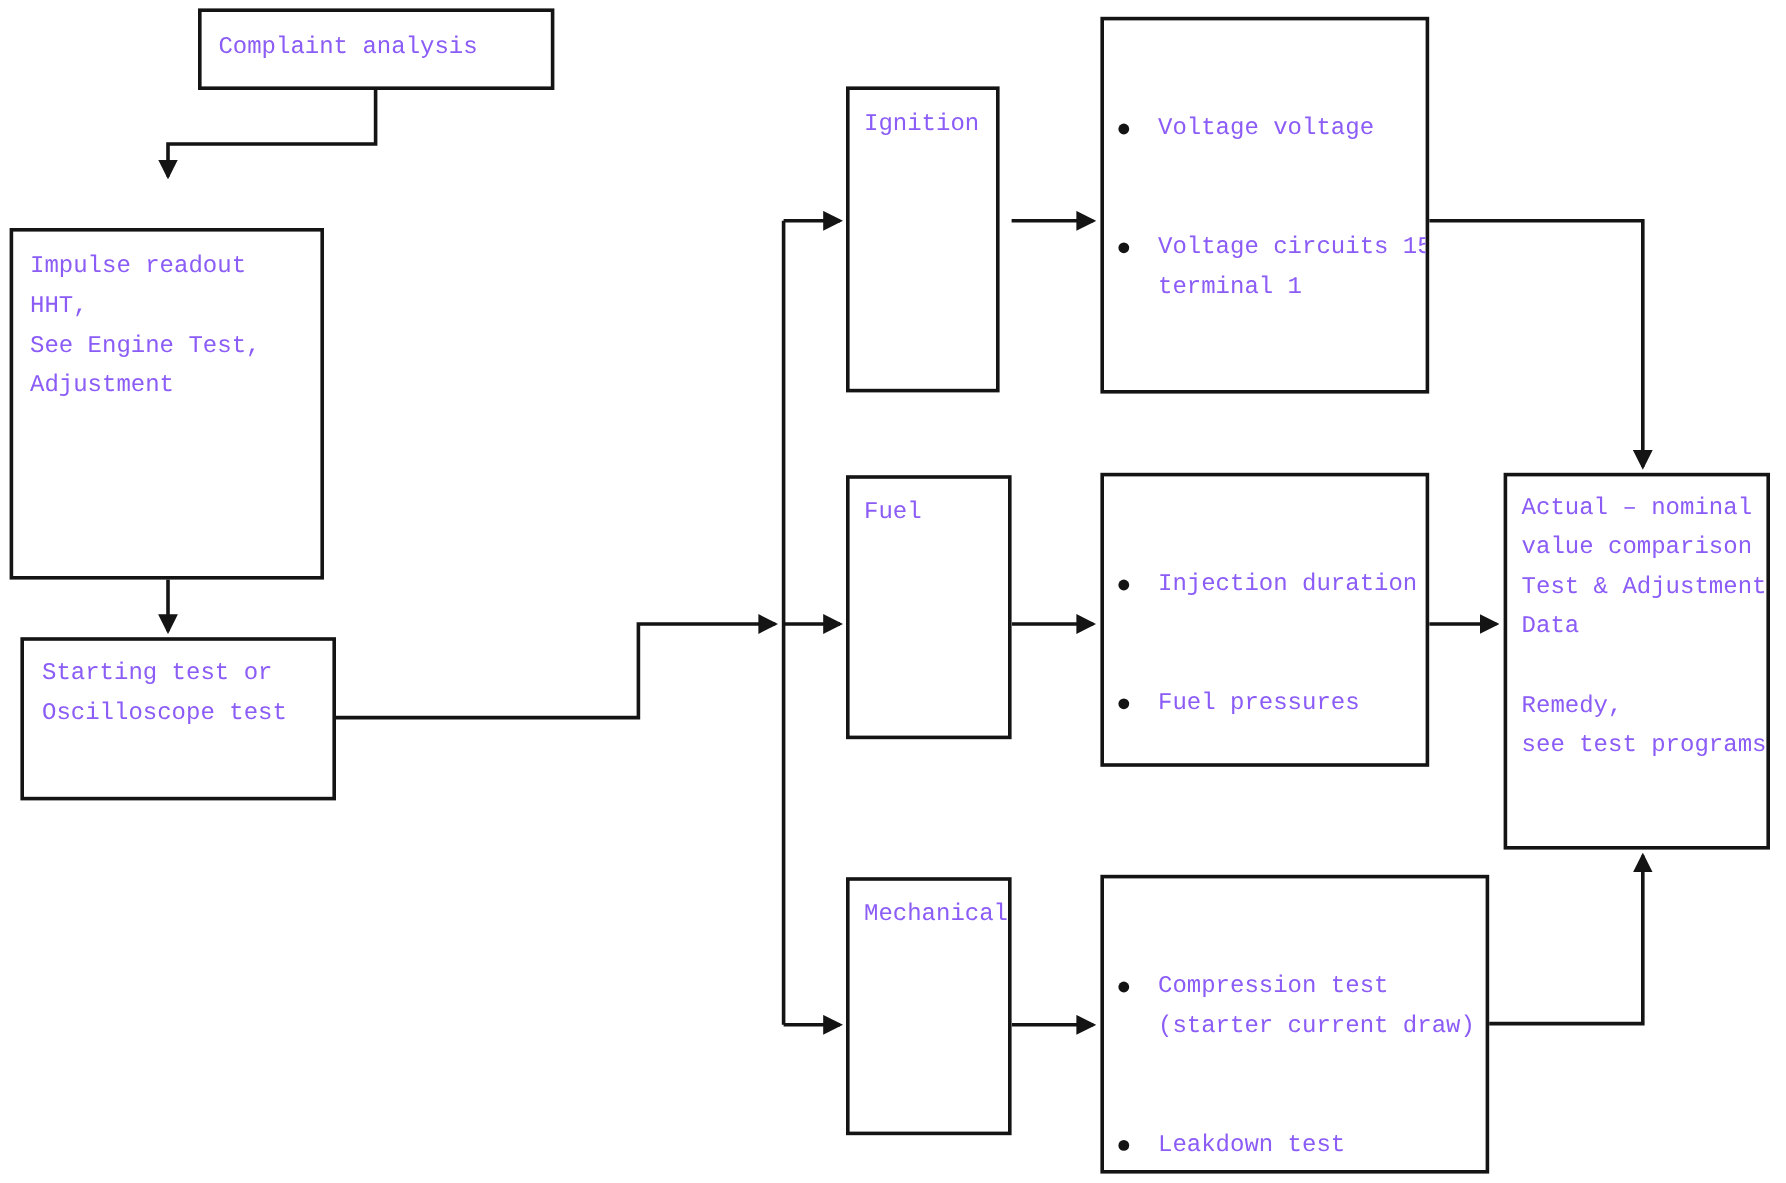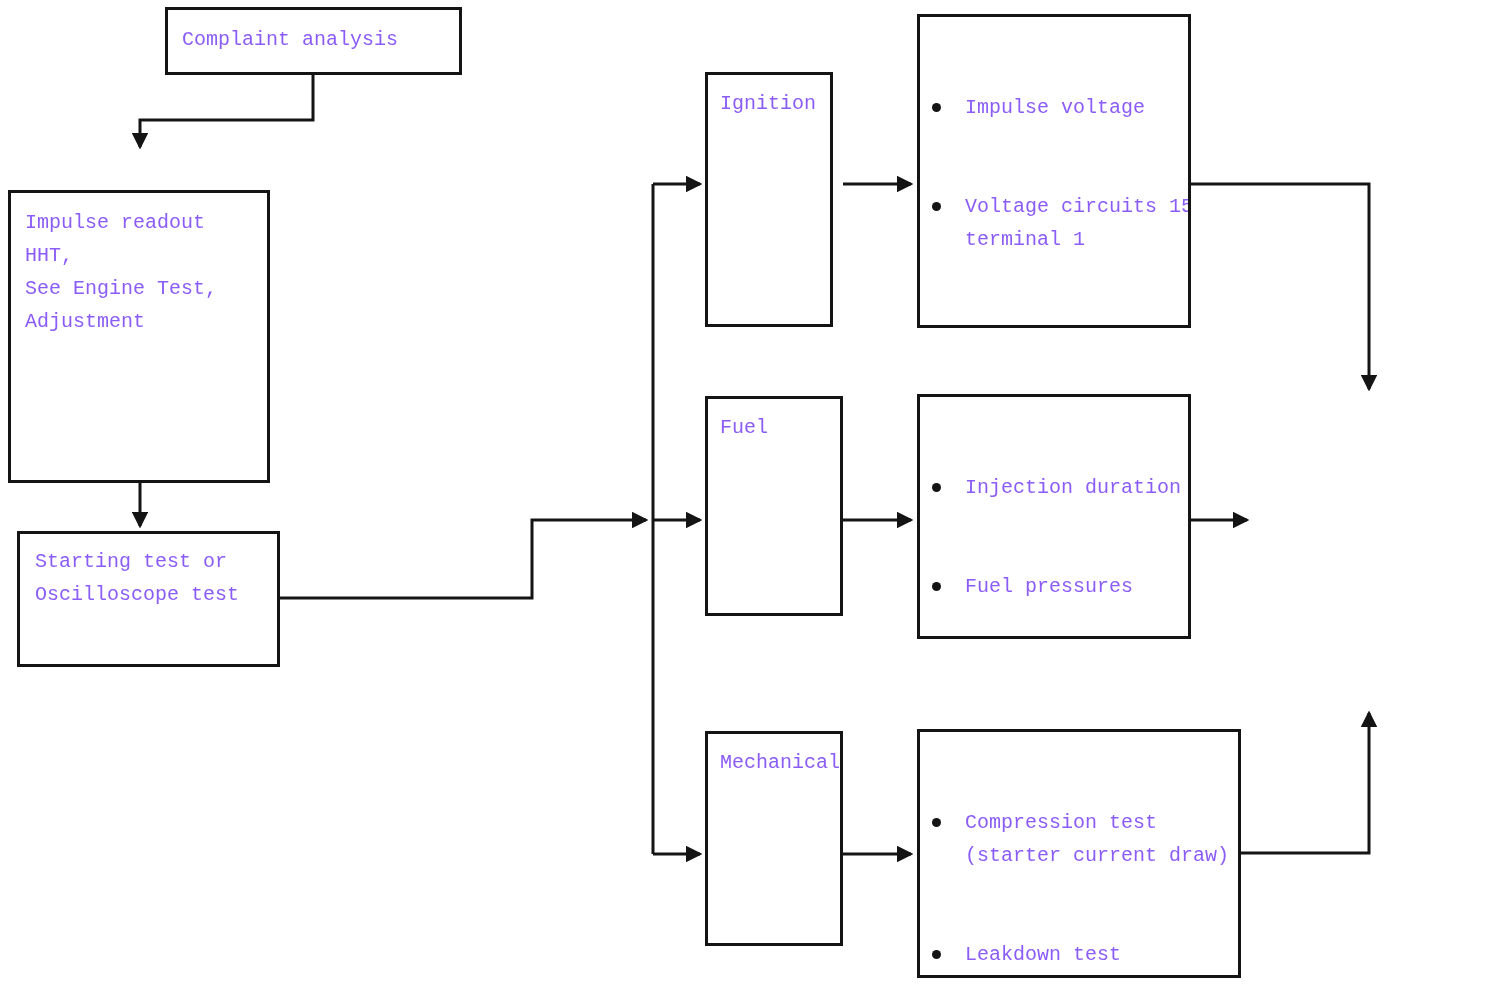--- a/index.html
+++ b/index.html
@@ -73,21 +73,21 @@
 Adjustment</div>
 
   <div class="node label-pad-s" style="left:17px; top:531px; width:263px; height:136px;">Starting test or
 Oscilloscope test</div>
 
   <div class="node cat-pad" style="left:705px; top:72px; width:128px; height:255px;">Ignition</div>
 
   <div class="node panel" style="left:917px; top:14px; width:274px; height:314px;">
     <div class="bullet-row">
       <span class="dot"></span>
-      <span class="bullet-text">Impulse voltage</span>
+      <span class="bullet-text">Voltage voltage</span>
     </div>
     <div class="bullet-row">
       <span class="dot"></span>
       <span class="bullet-text">Voltage circuits 15,
 terminal 1</span>
     </div>
     <div class="bullet-row">
       
       <span class="bullet-text">Voltages at
 cranking rpm</span>
@@ -119,14 +119,21 @@
       <span class="bullet-text">Compression test
 (starter current draw)</span>
     </div>
     <div class="bullet-row">
       <span class="dot"></span>
       <span class="bullet-text">Leakdown test</span>
     </div>
     
   </div>
 
+  <div class="node big-pad" style="left:1253px; top:394px; width:222px; height:314px;">Actual – nominal
+value comparison
+Test &amp; Adjustment
+Data
+
+Remedy,
+see test programs</div>
 
 </div>
 
 </body></html>

